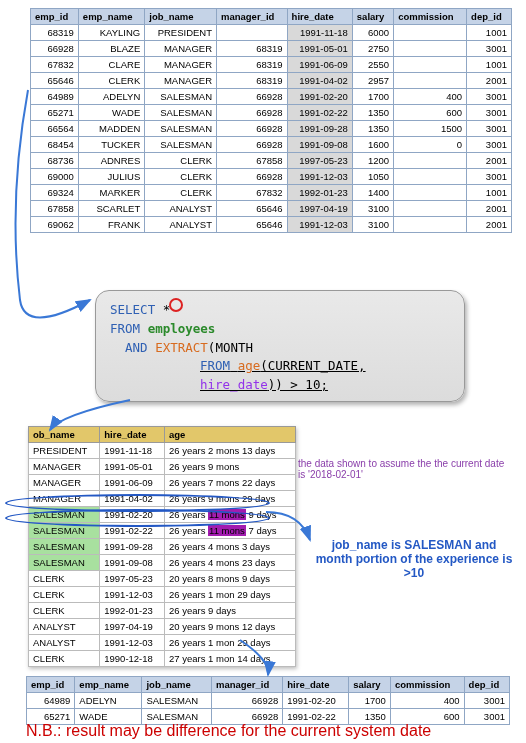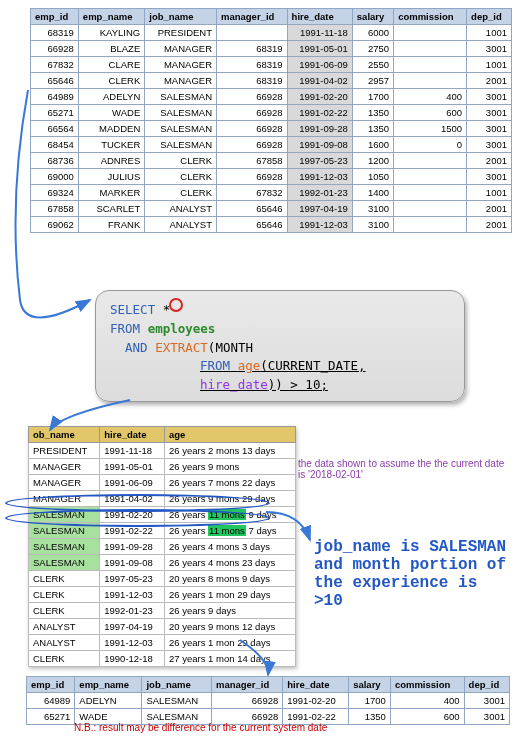--- a/index.html
+++ b/index.html
@@ -23,43 +23,43 @@
   .str { color: #b82a2a; }
   .col { color: #9333ea; }
   .circle-ind { position: absolute; top: 7px; left: 73px; width: 14px; height: 14px; border: 2px solid #d22; border-radius: 50%; }
 
   
   .table2wrap { position: absolute; top: 426px; left: 12px; width: 268px; margin-left: 16px; }
   .table2 { width: 100%; border-collapse: collapse; font-size: 9.5px; box-shadow: 1px 2px 4px rgba(0,0,0,0.25); }
   .table2 th { background: #e2c76a; border: 1px solid #999; padding: 2px 4px; text-align: left; font-weight: bold; }
   .table2 td { border: 1px solid #bbb; padding: 2px 4px; background: #fff; text-align: left; }
   .table2 td.green { background: #a8e09f; }
-  .table2 td.partial span.hl { background: #22c55e; padding: 0 1px; }
+  .table2 td.partial span.hl { background: #a21caf; padding: 0 1px; }
 
   
   .note-red1 { position: absolute; top: 425px; left: 290px; color: #c00; font-size: 10px; width: 210px; }
   .note-purple { position: absolute; top: 458px; left: 298px; color: #8a3eaa; font-size: 10px; width: 210px; }
-  .note-blue { position: absolute; top: 538px; left: 314px; color: #2358c4; font-size: 16px; font-weight: bold; width: 200px; text-align: left; font-family: Liberation Mono, monospace; }
+  .note-blue { position: absolute; top: 538px; left: 314px; color: #2358c4; font-size: 12px; font-weight: bold; width: 200px; text-align: center; }
 
   
   svg.arrows { position: absolute; top: 0; left: 0; width: 526px; height: 743px; pointer-events: none; }
 
   
   .oval { position: absolute; border: 2px solid #2358c4; border-radius: 50%/50%; }
   .oval1 { top: 494px; left: 5px; width: 265px; height: 18px; }
   .oval2 { top: 509px; left: 5px; width: 265px; height: 18px; }
 
   
   .table3 { position: absolute; top: 676px; left: 26px; width: 484px; border-collapse: collapse; font-size: 9.5px; }
   .table3 th, .table3 td { border: 1px solid #8fa6c4; padding: 2px 4px; }
   .table3 th { background: #c5d3e7; text-align: left; }
   .table3 td { background: #fff; text-align: right; }
   .table3 td.l { text-align: left; }
 
-  .nb { position: absolute; top: 722px; left: 26px; color: #c00; font-size: 10px; margin-left: 48px; }
+  .nb { position: absolute; top: 722px; left: 26px; color: #c00; font-size: 16px; }
 
 </style>
 </head>
 <body>
 
 <div class="container">
 
   <table class="table1">
     <thead>
         <tr id="t1h">

